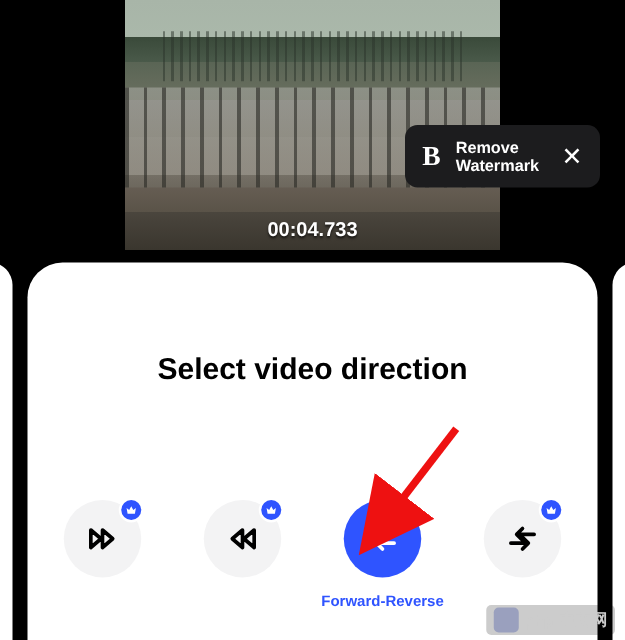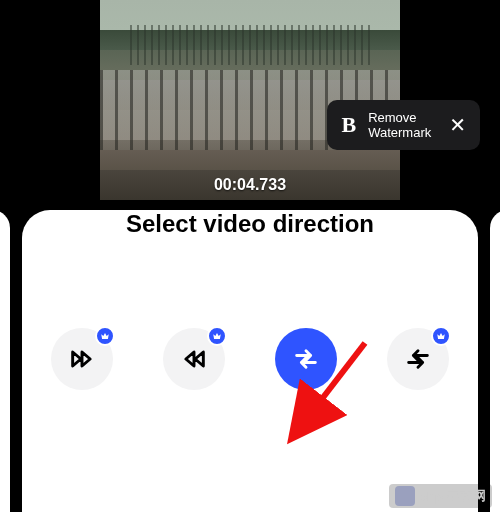--- a/index.html
+++ b/index.html
@@ -3,23 +3,23 @@
   <meta charset="utf-8">
   <style>
     * { margin:0; padding:0; box-sizing:border-box; }
     body { width:500px; height:512px; background:#000; font-family:-apple-system,BlinkMacSystemFont,"Segoe UI",sans-serif; position:relative; overflow:hidden; }
     .video-area { position:absolute; top:0; left:100px; width:300px; height:200px; background:linear-gradient(to bottom,#a8b5a8 0%,#aab8aa 15%,#3a4a3a 15%,#4a5a4a 25%,#5a6555 25%,#6b7060 40%,#7a7a72 40%,#888478 55%,#8e8a7f 55%,#9a9288 70%,#6b6258 70%,#5a5348 85%,#4a453d 85%,#3a362e 100%); overflow:hidden;text-align:center; }
     .video-area::before { content:""; position:absolute; top:25px; left:30px; width:240px; height:40px; background:repeating-linear-gradient(90deg,#2a332a 0 2px,transparent 2px 7px); opacity:.5; }
     .video-area::after { content:""; position:absolute; top:70px; left:0; width:100%; height:80px; background:repeating-linear-gradient(90deg,rgba(40,40,35,.6) 0 3px,transparent 3px 15px),linear-gradient(to bottom,rgba(180,180,175,.5),rgba(120,120,110,.4)); }
     .timestamp { position:absolute; bottom:6px; left:50%; transform:translateX(-50%); color:#fff; font-size:16px; font-weight:600; text-shadow:0 1px 2px rgba(0,0,0,.7); }
     .watermark-banner { position:absolute; top:100px; right:20px; background:#1c1c1e; border-radius:10px; display:flex; align-items:center; padding:10px 14px; gap:12px; z-index:10; }
     .watermark-b { font-size:22px; font-weight:900; color:#fff; font-family:Georgia,serif; }
-    .watermark-text { color:#fff; font-size:13px; font-weight:400; line-height:15px; }
+    .watermark-text { color:#fff; font-size:13px; font-weight:700; line-height:15px; }
     .watermark-close { color:#fff; font-size:20px; font-weight:300; margin-left:6px; }
-    .panel { position:absolute; top:210px; left:22px; right:22px; bottom:0; background:#fff; border-radius:28px 28px 0 0; }
+    .panel { position:absolute; top:210px; left:22px; right:22px; bottom:0; background:#fff; border-radius:28px 28px 0 0; padding-top:72px; }
     .panel-left-peek { position:absolute; top:210px; left:-10px; width:20px; bottom:0; background:#fff; border-radius:0 18px 0 0; }
     .panel-right-peek { position:absolute; top:210px; right:-10px; width:20px; bottom:0; background:#fff; border-radius:18px 0 0 0; }
     .panel-title { text-align:center; font-size:24px; font-weight:700; color:#000; }
     .options { display:flex; justify-content:space-between; align-items:flex-start; margin-top:90px; padding:0 25px; }
     .option { display:flex; flex-direction:column; align-items:center; gap:12px; width:70px; }
     .option-circle { width:62px; height:62px; border-radius:50%; background:#f3f3f4; display:flex; align-items:center; justify-content:center; position:relative; }
     .option-circle.active { background:#2f54ff; }
     .option-circle svg { width:28px; height:28px; }
     .option-circle .ic { stroke:#000; stroke-width:2.5; fill:none; stroke-linecap:round; stroke-linejoin:round; }
     .option-circle.active .ic { stroke:#fff; }
@@ -78,20 +78,21 @@
           </span>
       </div>
     </div>
 
     <div class="option">
       <div class="option-circle active">
         <svg viewBox="0 0 24 24">
             <path class="ic" d="M4 9 L16 9 M12 5 L16 9 L12 13 M20 15 L8 15 M12 11 L8 15 L12 19"></path>
           </svg>
       </div>
+      <span class="option-label">Forward-Reverse</span>
     </div>
 
     <div class="option">
       <div class="option-circle">
         <svg viewBox="0 0 24 24">
             <path class="ic" d="M20 9 L8 9 M12 5 L8 9 L12 13 M4 15 L16 15 M12 11 L16 15 L12 19"></path>
           </svg>
         <span class="badge">
             <svg viewBox="0 0 24 24">
               <path d="M3 8 L8 12 L12 5 L16 12 L21 8 L19 19 L5 19 Z" fill="#fff"></path>

